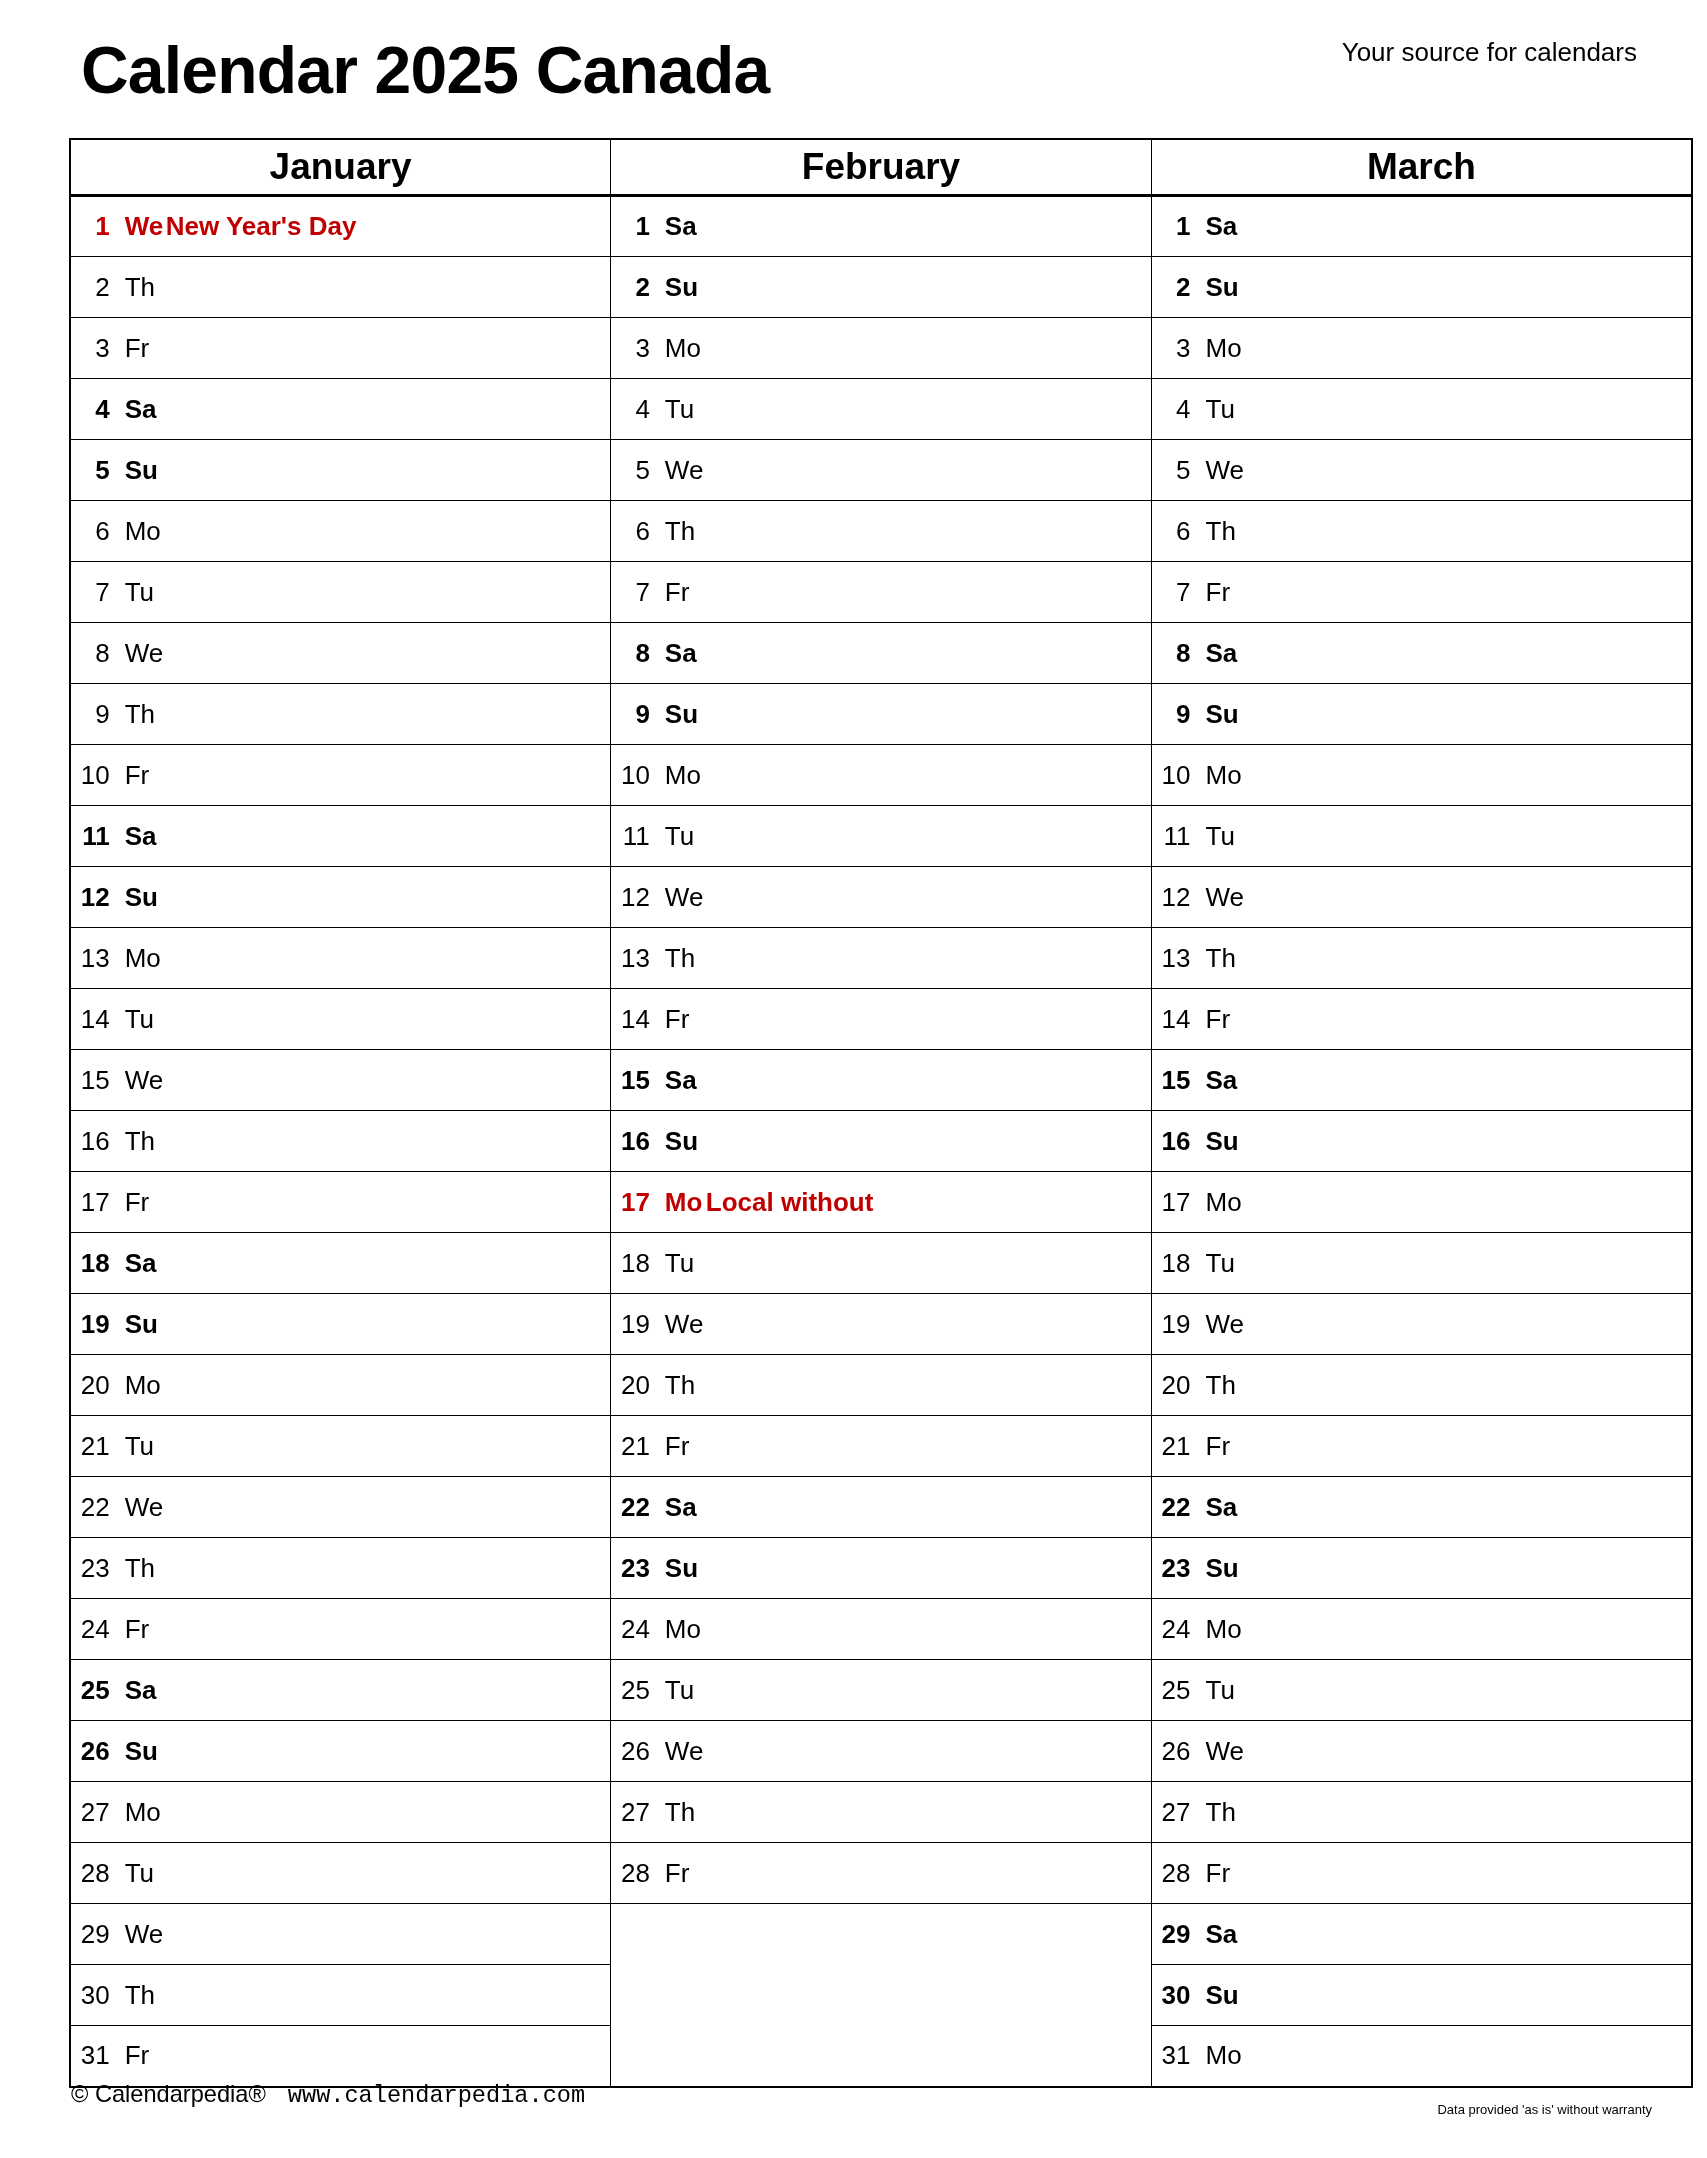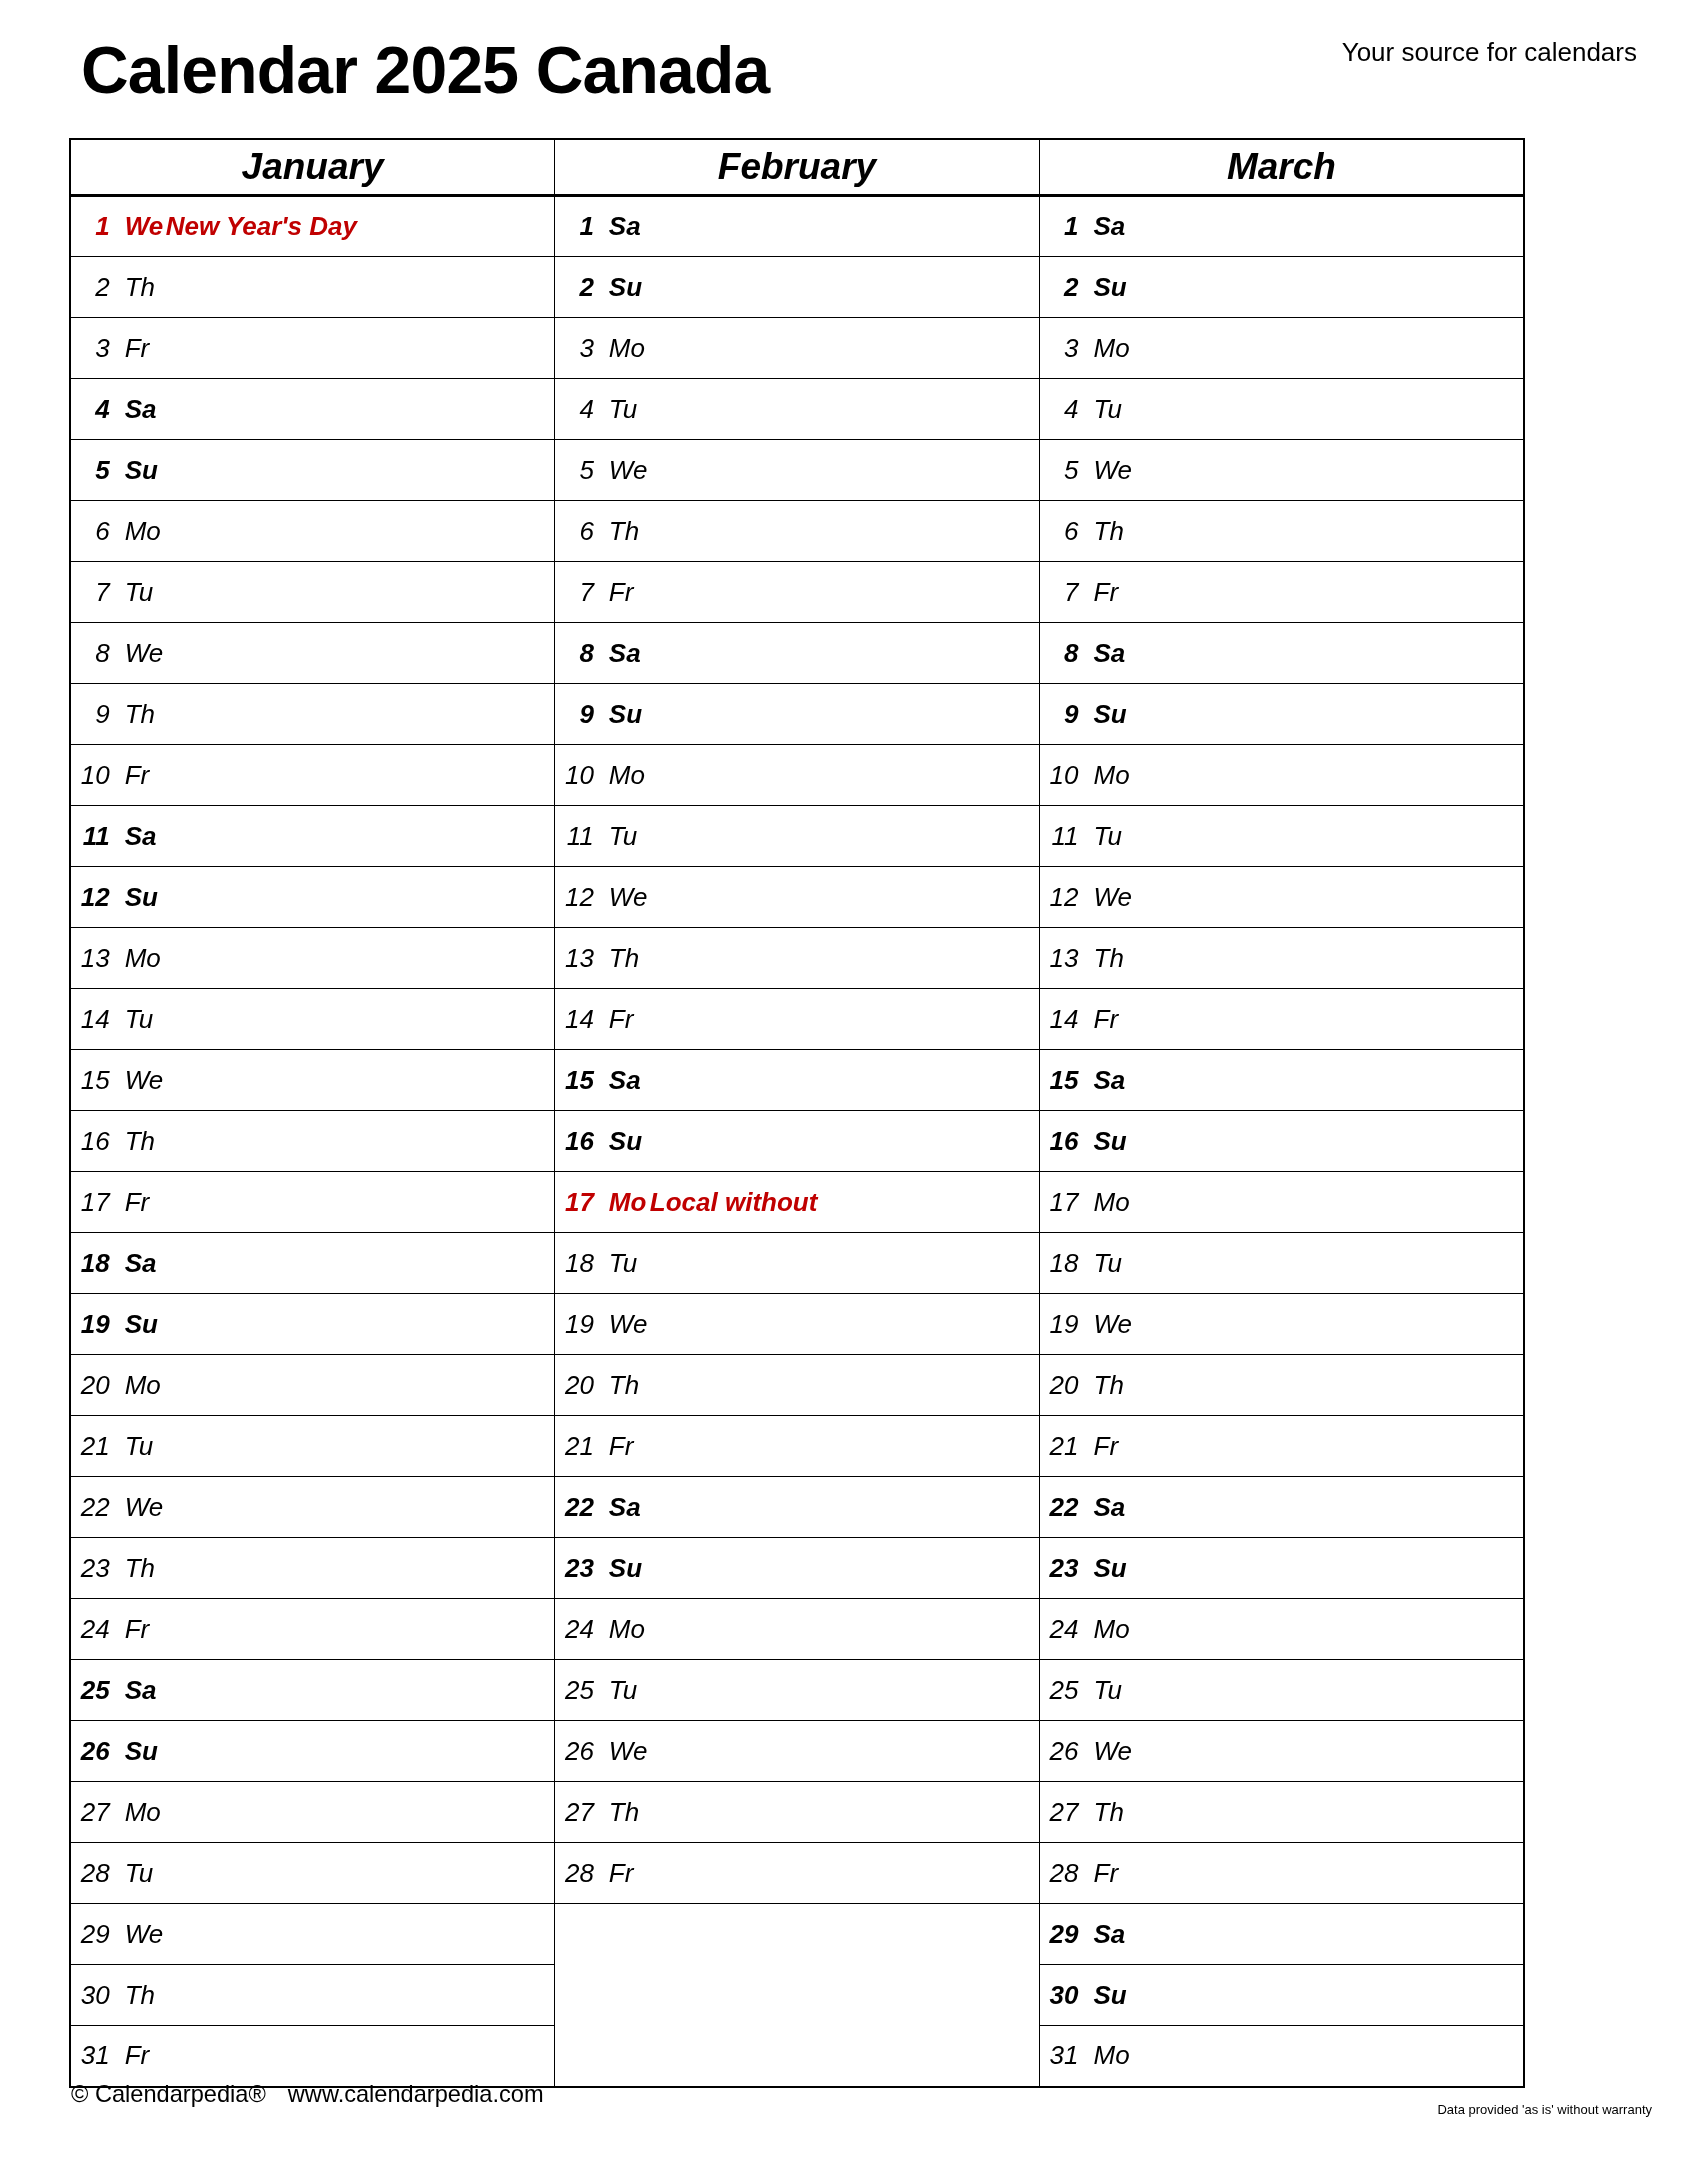--- a/index.html
+++ b/index.html
@@ -12,24 +12,23 @@
   .page-title{
     position:absolute;left:81px;top:32px;
     font-size:66px;font-weight:bold;letter-spacing:-0.8px;white-space:nowrap;
   }
   .logo-block{position:absolute;right:71px;top:34px;text-align:right;line-height:1;}
   .logo-line{font-size:49px;letter-spacing:-0.8px;white-space:nowrap;}
   .logo-red{color:var(--logo-red);font-weight:bold;font-style:italic;}
   .logo-tagline{font-size:26px;margin-top:5px;white-space:nowrap;}
   
   table.cal{
-    position:absolute;left:69px;top:138px;width:1456px;
+    position:absolute;left:69px;top:138px;width:1624px;
     border-collapse:collapse;table-layout:fixed;
     border:2.5px solid #000;
-    font-style:italic;
   }
   table.cal th{
     height:54px;border:1.7px solid #000;border-bottom:3.4px solid #000;
     font-size:37px;font-weight:bold;text-align:center;vertical-align:middle;
     background:#fff;padding:0;
   }
   table.cal tbody tr{height:61px;}
   table.cal td{
     border:1.7px solid #000;padding:0;vertical-align:middle;
     font-size:26px;background:#fff;
@@ -42,21 +41,21 @@
   td.sat,td.sun,td.hol{border-top-width:2.5px;border-bottom-width:2.5px;}
   td.empty{background:var(--empty);}
   .cellrow{display:flex;align-items:center;}
   .num{flex:none;width:32px;margin-left:6.7px;text-align:right;}
   .wd{flex:none;margin-left:15px;width:37px;}
   .holname{margin-left:4px;white-space:nowrap;}
   
   .footer-left{
     position:absolute;left:71px;top:2081px;font-size:23.6px;white-space:nowrap;
   }
-  .footer-left .url{margin-left:22px;}
+  .footer-left .url{margin-left:22px;font-family:Liberation Mono, monospace;}
   .footer-right{
     position:absolute;right:56px;top:2086px;font-size:13px;white-space:nowrap;margin-top:16px;
   }
 </style>
 </head>
 <body>
 
 <div class="page-title">Calendar 2025 Canada</div>
 
 <div class="logo-block">

